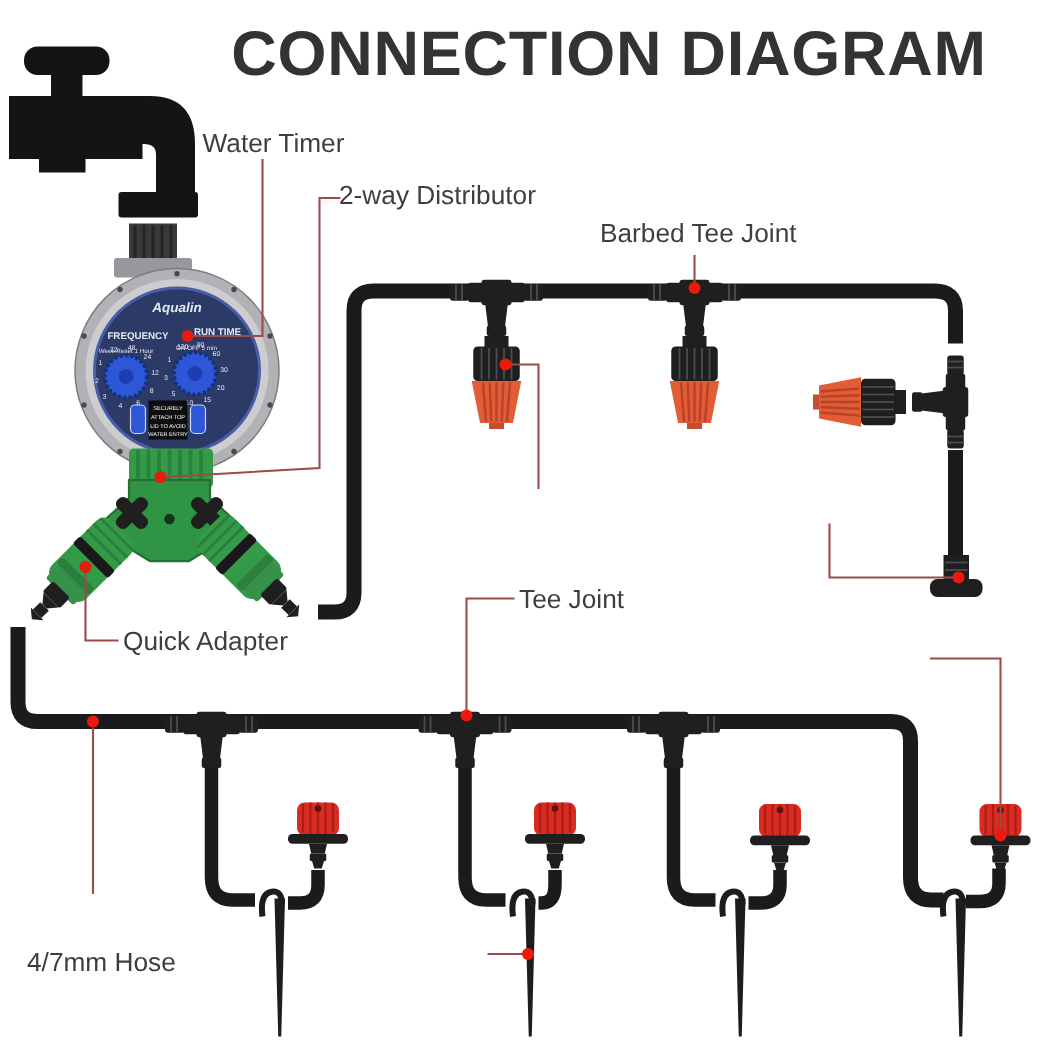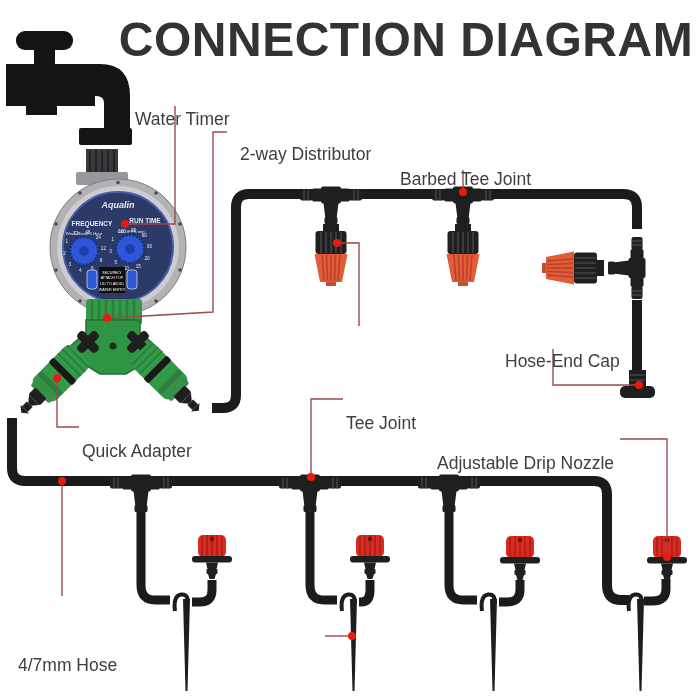--- a/index.html
+++ b/index.html
@@ -5,23 +5,23 @@
   :root{
     --hose:#1b1b1b; --leader-line:#9b4b4b; --leader-dot:#ea1a0c;
     --green:#339a47; --orange:#e25c36; --red:#d92b20;
     --timer-face:#2c3a68; --dial-blue:#2e57d8; --label-text:#3e3e3e;
   }
   html,body{margin:0;padding:0;background:#ffffff;}
   #canvas{position:relative;width:700px;height:700px;background:#ffffff;overflow:hidden;
           font-family:"Liberation Sans",sans-serif;}
   #scene{position:absolute;left:0;top:0;}
   .lbl{position:absolute;font-size:17.5px;color:var(--label-text);white-space:nowrap;
-       font-family:"Liberation Sans",sans-serif;margin-top:24px;}
+       font-family:"Liberation Sans",sans-serif;}
   #title{position:absolute;left:112px;top:12px;width:588px;text-align:center;
-         font-size:48px;font-weight:bold;color:#333333;letter-spacing:.5px;
+         font-size:42px;font-weight:bold;color:#333333;letter-spacing:.5px;
          font-family:"Liberation Sans",sans-serif;}
   .hose{fill:none;stroke:var(--hose);stroke-width:10;}
   .hosethin{fill:none;stroke:var(--hose);stroke-width:9;}
   .blk{fill:#1f1f1f;}
   .notch{stroke:#4d4d4d;stroke-width:1.2;}
   .leader{fill:none;stroke:var(--leader-line);stroke-width:1.4;}
   .dot{fill:var(--leader-dot);}
   .grn{fill:var(--green);}
   .grnd{fill:#2c7f3d;}
   .org{fill:var(--orange);}
@@ -254,20 +254,18 @@
       <circle class="dot" cx="57" cy="378" r="4"></circle>
       <circle class="dot" cx="311" cy="477" r="4"></circle>
       <circle class="dot" cx="667" cy="557" r="4"></circle>
       <circle class="dot" cx="62" cy="481" r="4"></circle>
       <circle class="dot" cx="352" cy="636" r="4"></circle>
     </g>
   </svg>
 
   <div id="title">CONNECTION DIAGRAM</div>
   <div class="lbl" style="left:135px;top:85px;">Water Timer</div>
-  <div class="lbl" style="left:240px;top:120px;">2-way Distributor</div>
+  <div class="lbl" style="left:226px;top:120px;">2-way Distributor</div>
   <div class="lbl" style="left:400px;top:145px;">Barbed Tee Joint</div>
-  <div class="lbl" style="left:505px;top:327px;">Hose-End Cap</div>
   <div class="lbl" style="left:82px;top:417px;">Quick Adapter</div>
   <div class="lbl" style="left:346px;top:389px;">Tee Joint</div>
-  <div class="lbl" style="left:437px;top:429px;">Adjustable Drip Nozzle</div>
   <div class="lbl" style="left:18px;top:631px;">4/7mm Hose</div>
 </div>
 
 </body></html>

